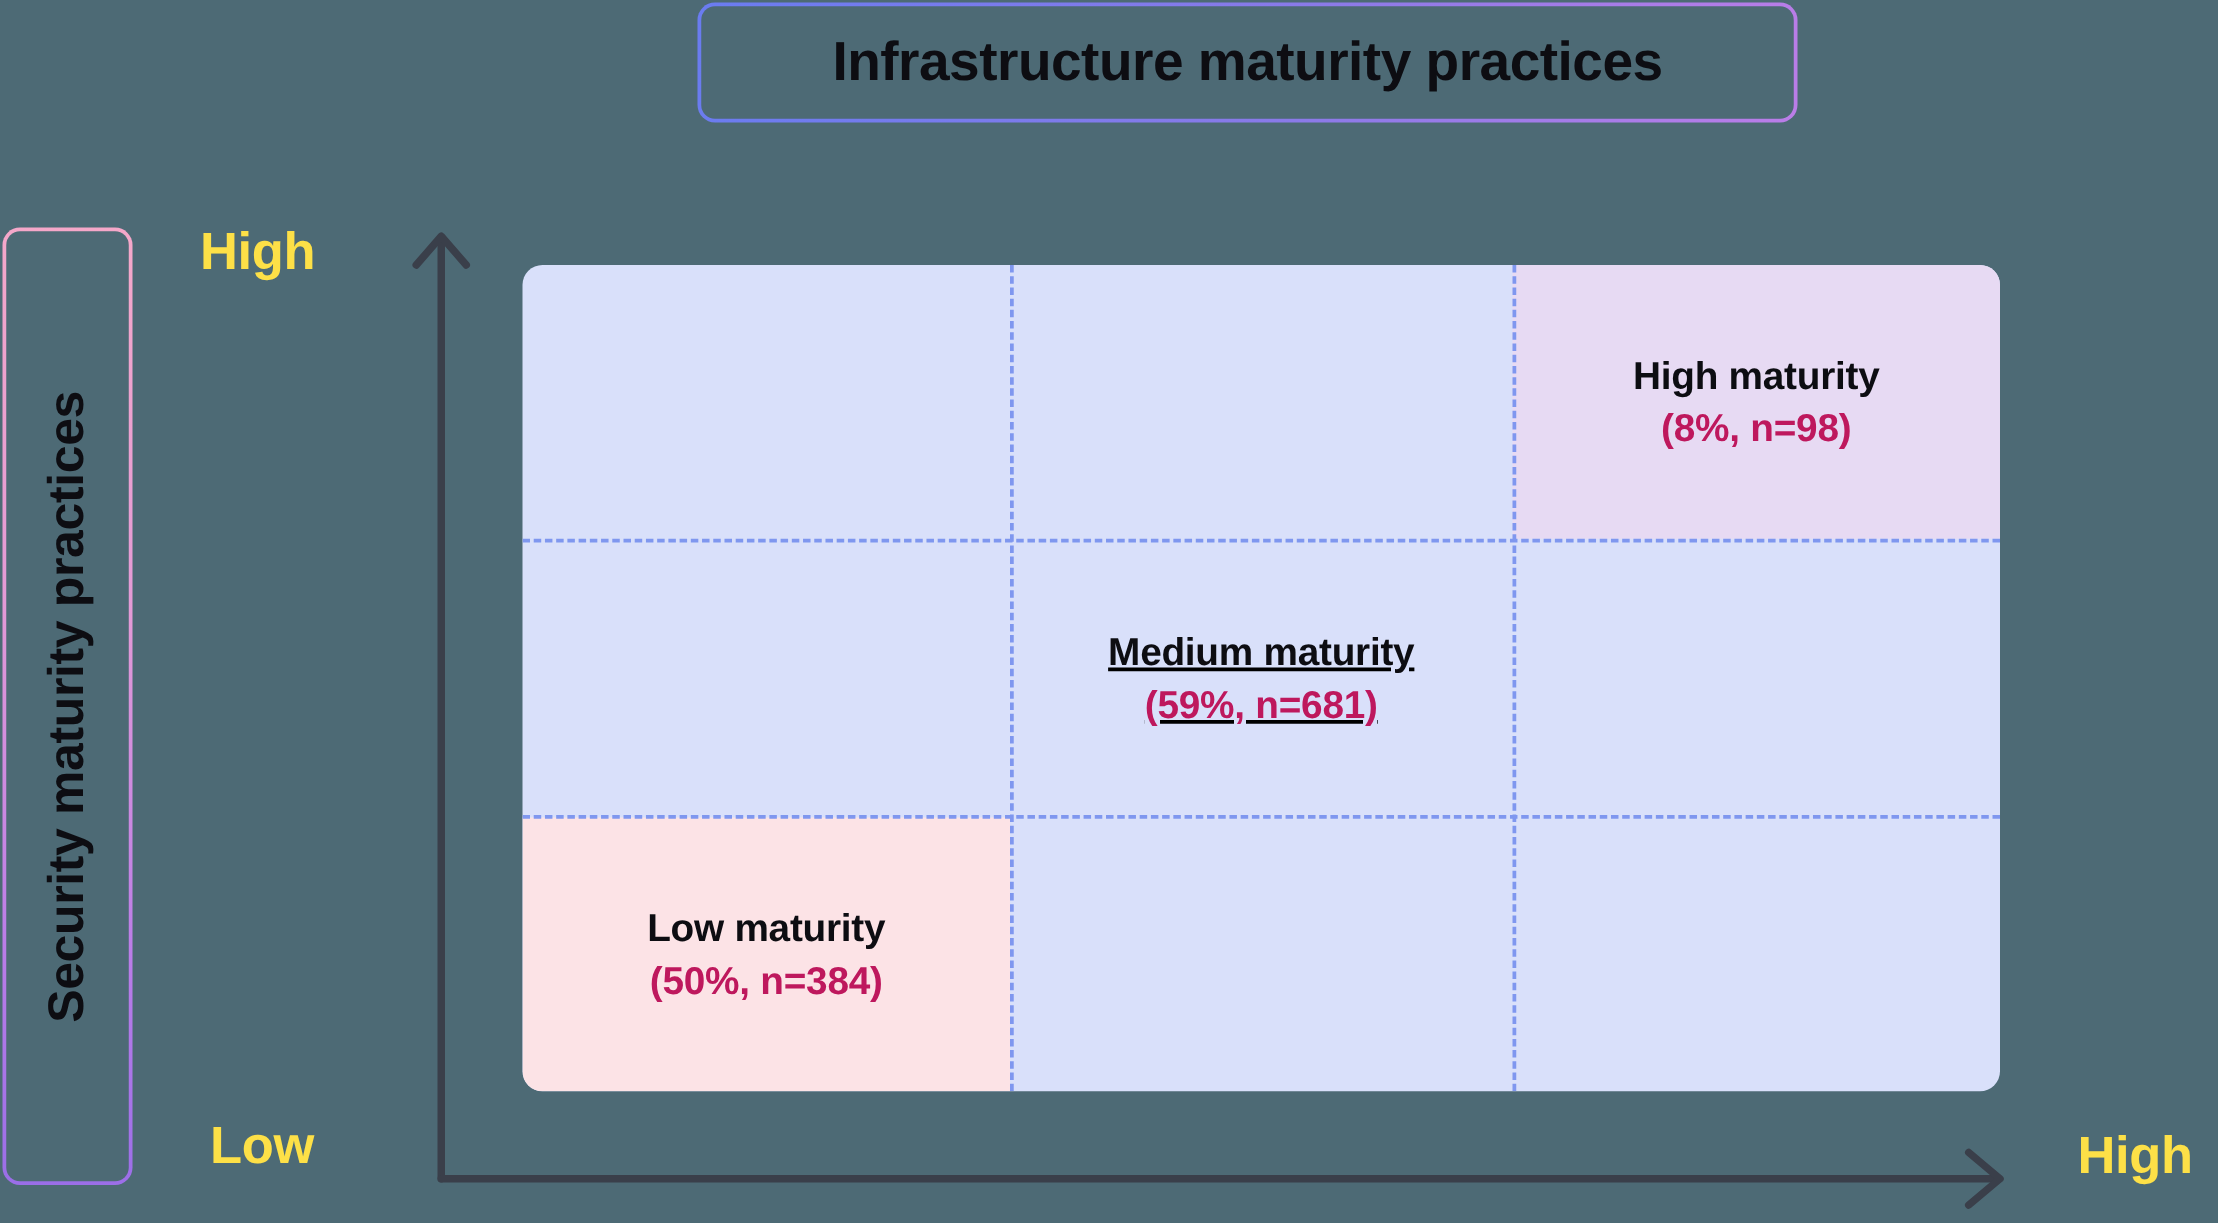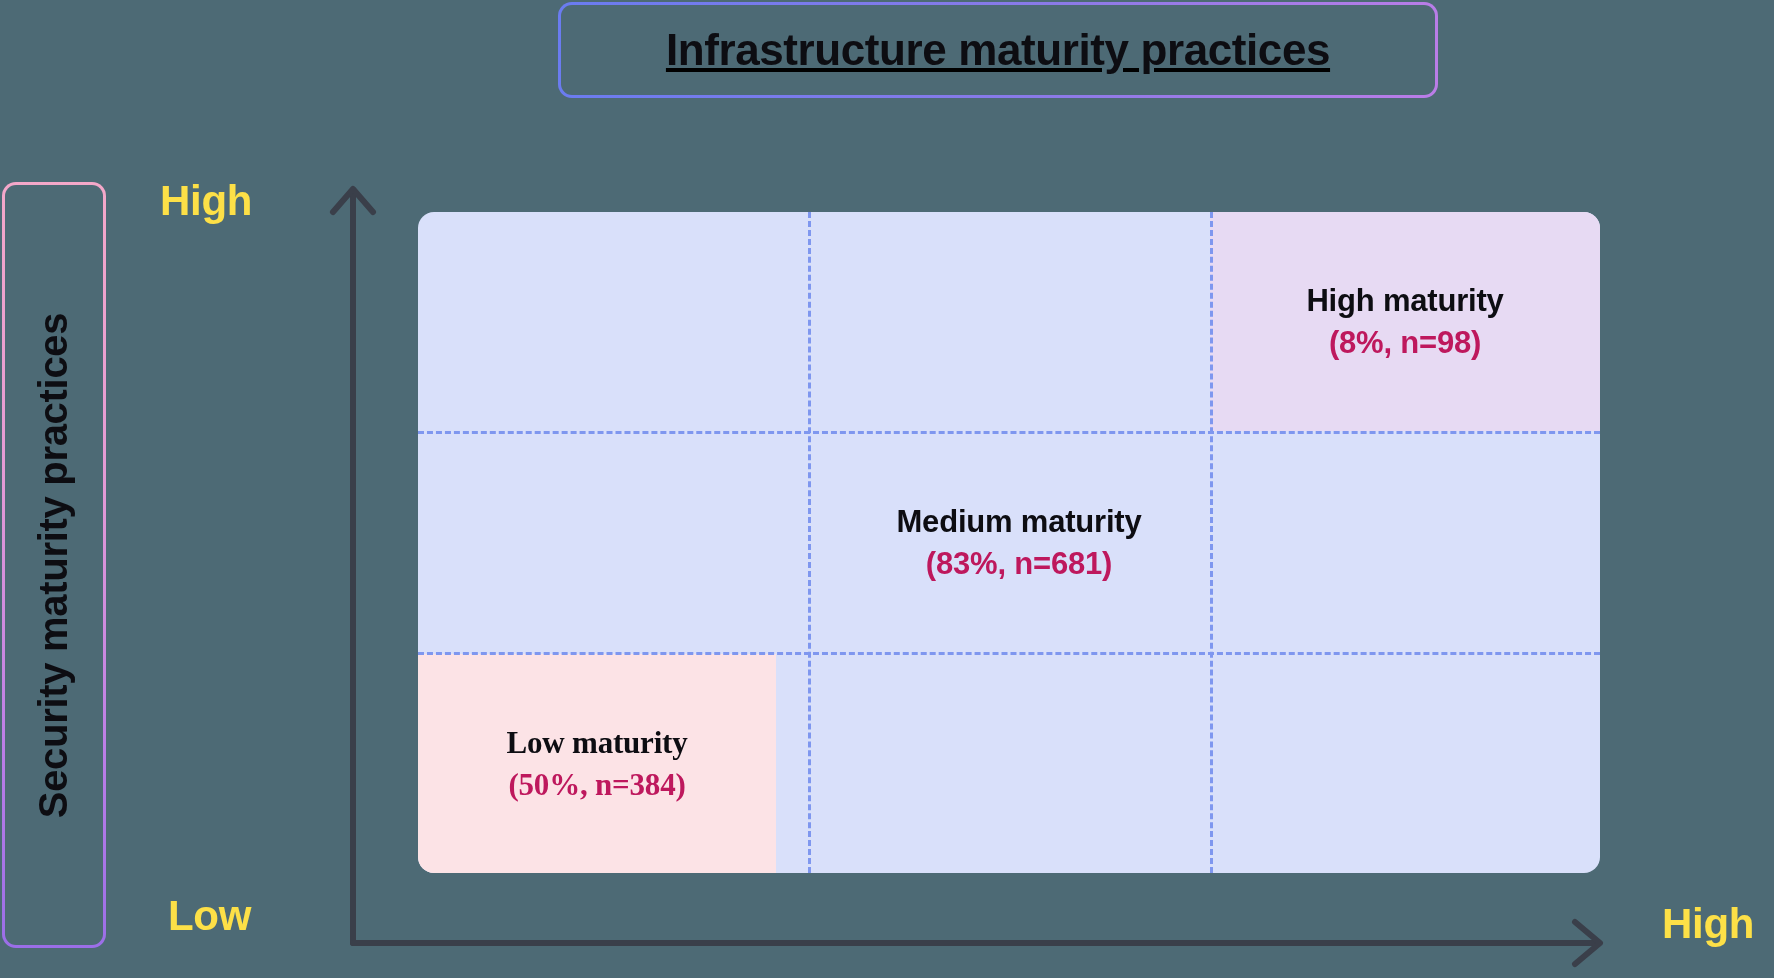--- a/index.html
+++ b/index.html
@@ -32,21 +32,20 @@
     box-sizing: border-box;
   }
   .title-box-inner {
     width: 100%;
     height: 100%;
     border-radius: 11px;
     background: #4d6a75;
     display: flex;
     align-items: center;
     justify-content: center;
-    text-decoration: underline;
   }
   .title-text {
     font-size: 44px;
     font-weight: 700;
     color: #0d0d12;
     letter-spacing: -0.4px;
     white-space: nowrap;
   }
 
   
@@ -126,31 +125,31 @@
     right: 0;
     top: 0;
     width: 390px;
     height: 219px;
     background: #e7daf3;
     text-align: right;
   }
   .cell-low {
     left: 0;
     bottom: 0;
-    width: 358px;
+    width: 390px;
     height: 219px;
     background: #fce3e6;
-    font-family: Liberation Serif, serif;
   }
   .cell-medium {
-    left: 400px;
+    left: 390px;
     top: 219px;
     width: 402px;
     height: 223px;
     background: transparent;
+    text-decoration: underline;
   }
 
   .cell-title {
     font-size: 31px;
     font-weight: 700;
     color: #0d0d12;
     letter-spacing: -0.2px;
     line-height: 1.35;
     white-space: nowrap;
   }
@@ -224,21 +223,21 @@
       <span class="cell-sub">(8%, n=98)</span>
     </div>
 
     <div class="cell cell-low">
       <span class="cell-title">Low maturity</span>
       <span class="cell-sub">(50%, n=384)</span>
     </div>
 
     <div class="cell cell-medium">
       <span class="cell-title">Medium maturity</span>
-      <span class="cell-sub">(83%, n=681)</span>
+      <span class="cell-sub">(59%, n=681)</span>
     </div>
 
     <div class="grid-v" id="grid-v-1"></div>
     <div class="grid-v" id="grid-v-2"></div>
     <div class="grid-h" id="grid-h-1"></div>
     <div class="grid-h" id="grid-h-2"></div>
   </div>
 
 </div>
 

